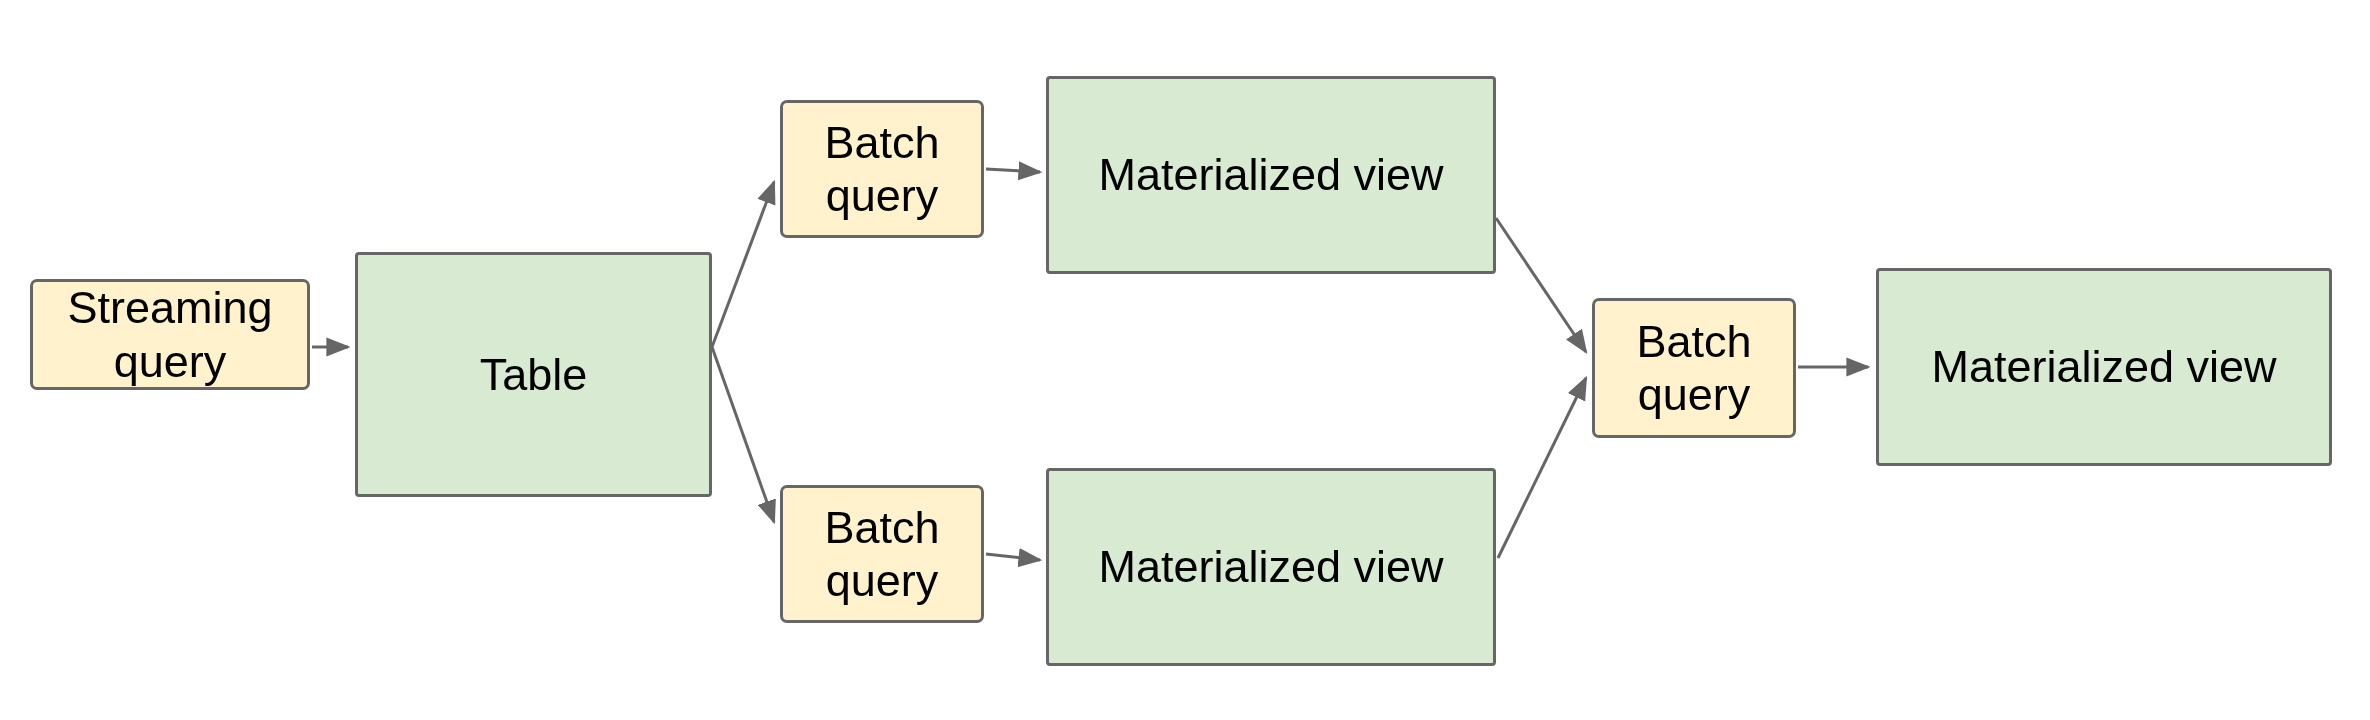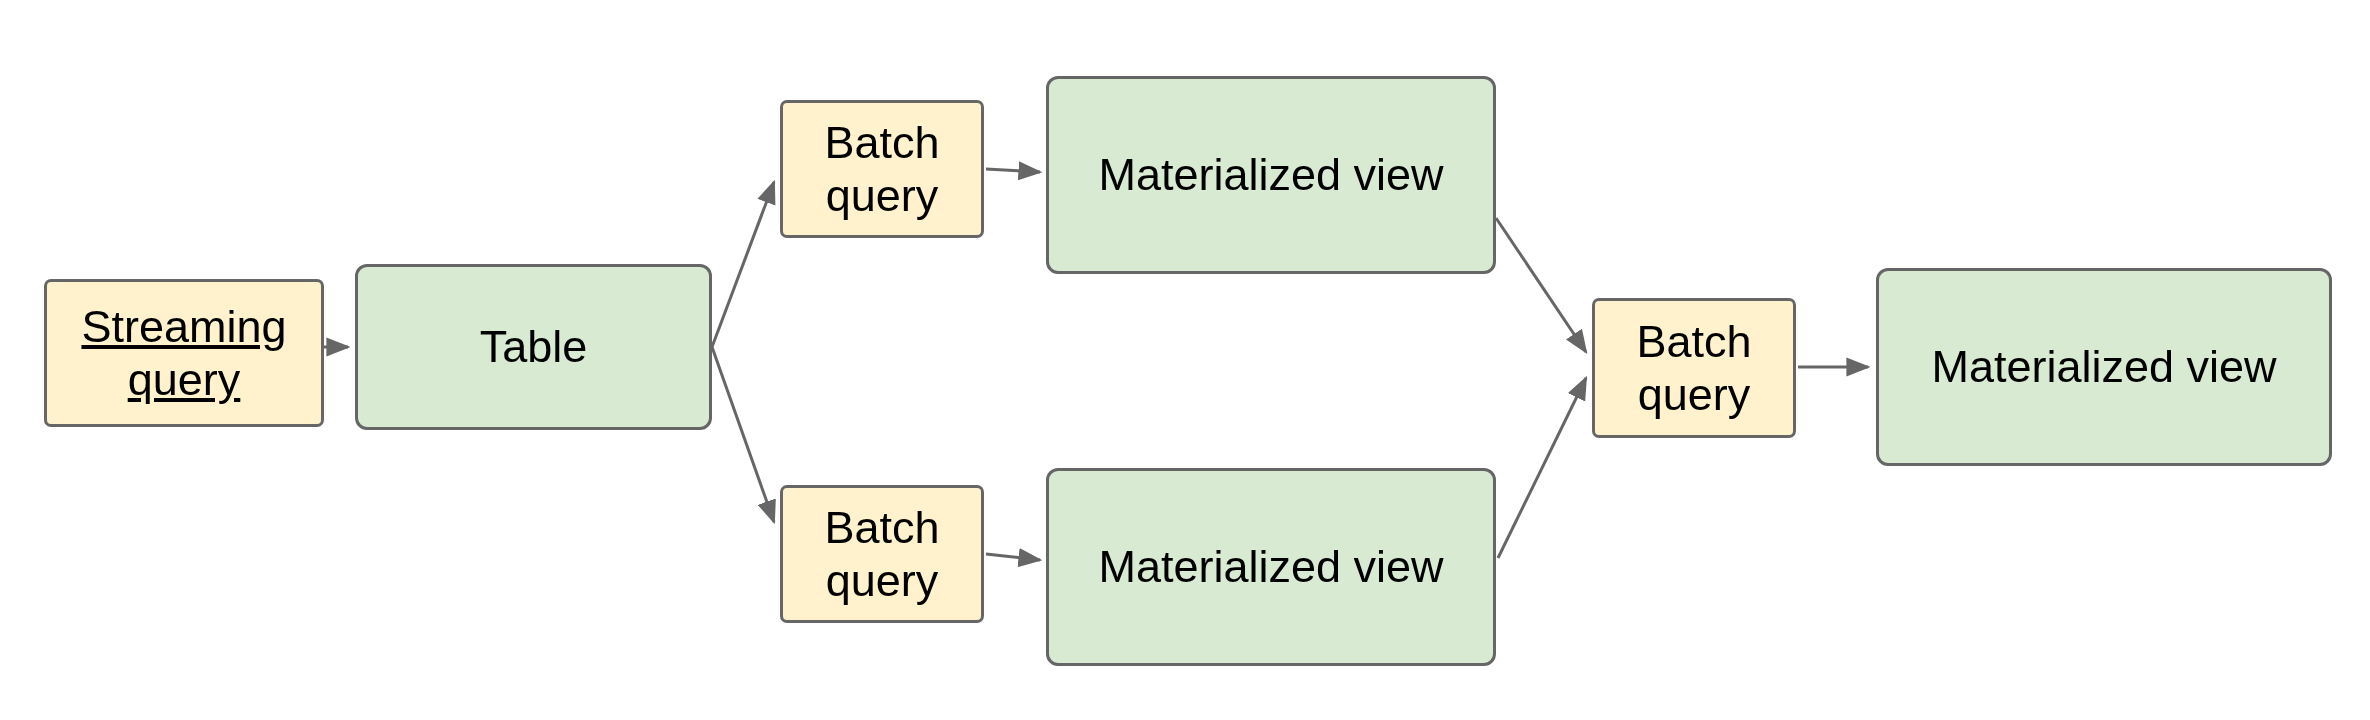--- a/index.html
+++ b/index.html
@@ -38,25 +38,25 @@
     font-size: 45px;
     line-height: 1.18;
     padding: 0 10px;
   }
   .node.query {
     background: var(--query-fill, #fff2cc);
     border-radius: 7px;
   }
   .node.view {
     background: var(--table-fill, #d9ead3);
-    border-radius: 12px;
+    border-radius: 4px;
   }
   
-  #n-streaming-query   { left: 44px;   top: 279px; width: 280px; height: 148px; text-decoration: underline; }
-  #n-table             { left: 355px;  top: 264px; width: 357px; height: 166px; }
+  #n-streaming-query   { left: 30px;   top: 279px; width: 280px; height: 111px; }
+  #n-table             { left: 355px;  top: 252px; width: 357px; height: 245px; }
   #n-batch-query-top   { left: 780px;  top: 100px; width: 204px; height: 138px; }
   #n-mat-view-top      { left: 1046px; top: 76px;  width: 450px; height: 198px; }
   #n-batch-query-bottom{ left: 780px;  top: 485px; width: 204px; height: 138px; }
   #n-mat-view-bottom   { left: 1046px; top: 468px; width: 450px; height: 198px; }
   #n-batch-query-final { left: 1592px; top: 298px; width: 204px; height: 140px; }
   #n-mat-view-final    { left: 1876px; top: 268px; width: 456px; height: 198px; }
 </style>
 </head>
 <body>
 

